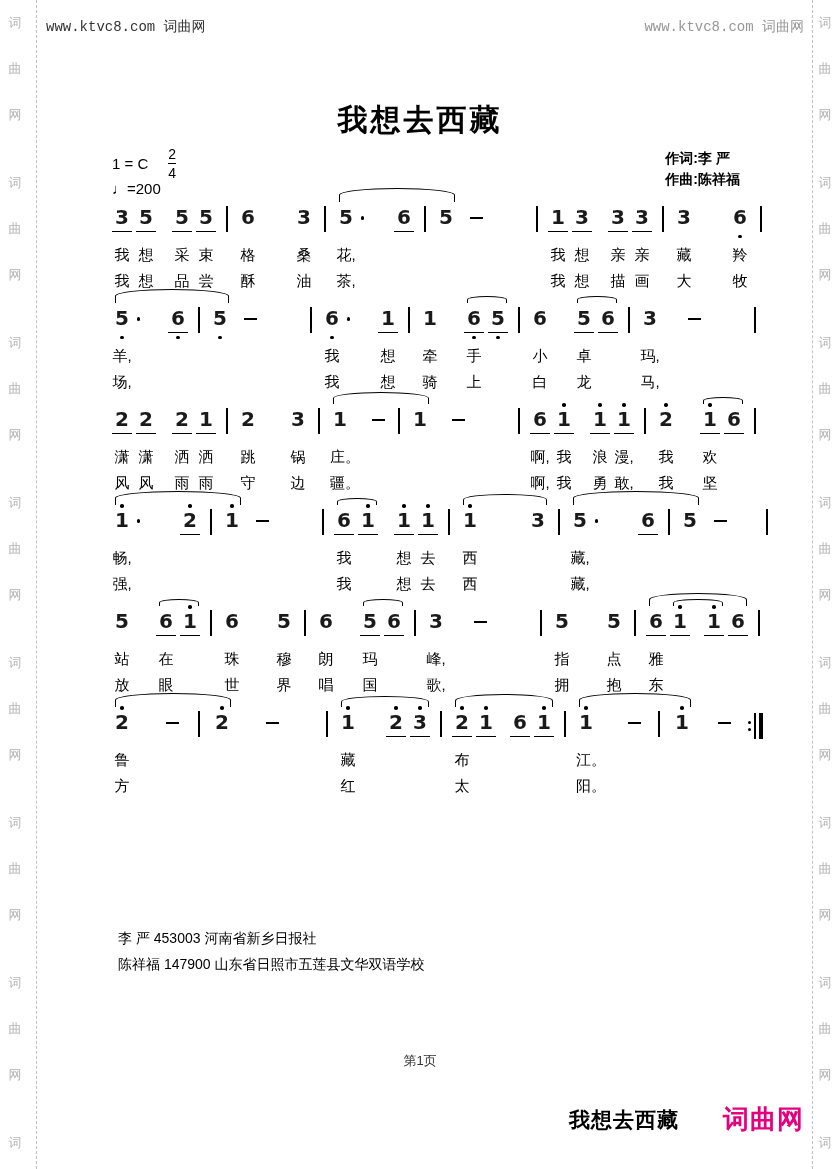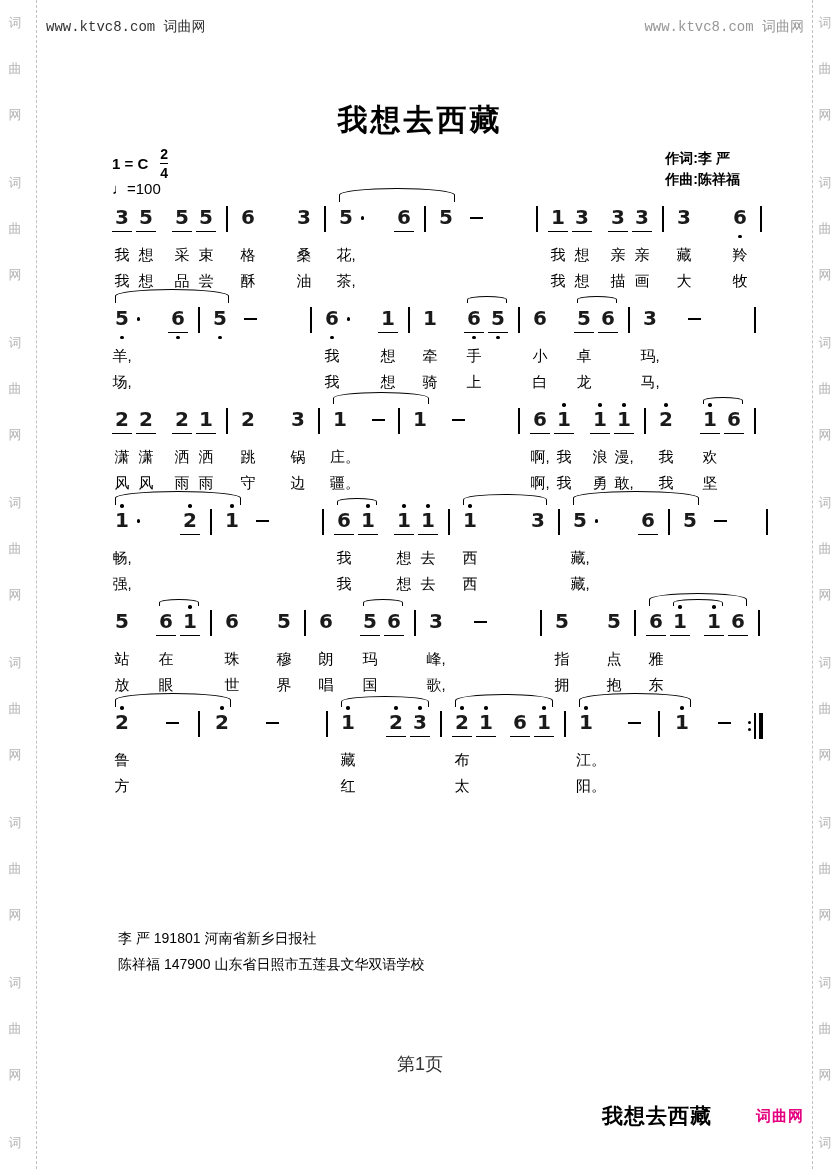--- a/index.html
+++ b/index.html
@@ -14,21 +14,21 @@
   .side-rule{position:absolute;top:0;bottom:0;width:0;border-left:1px dashed #c2c2c2;}
   .side-rule.left{left:36px;}
   .side-rule.right{right:27px;}
   .wchar{font-size:13px;color:#b5b5b5;height:46px;line-height:46px;}
   .wgap{height:22px;}
   
   .hdr-left{position:absolute;left:46px;top:18px;font-size:14px;color:#333;font-family:"Liberation Mono","DejaVu Sans Mono",monospace;}
   .hdr-right{position:absolute;right:36px;top:18px;font-size:14px;color:#979797;font-family:"Liberation Mono","DejaVu Sans Mono",monospace;}
   .title{position:absolute;left:0;right:0;top:100px;text-align:center;font-size:30px;font-weight:bold;letter-spacing:3px;color:#000;}
   .keysig{position:absolute;left:112px;top:148px;font-size:15px;color:#000;}
-  .keysig .row1{display:flex;align-items:center;gap:12px;height:30px;font-weight:bold;}
+  .keysig .row1{display:flex;align-items:center;gap:20px;height:30px;}
   .frac{display:inline-flex;flex-direction:column;align-items:center;line-height:1;font-size:14px;}
   .frac .den{border-top:1.4px solid #000;padding-top:2px;margin-top:2px;}
   .keysig .row2{margin-top:2px;font-size:15px;}
   .credits{position:absolute;right:100px;top:148px;text-align:left;font-size:14px;font-weight:bold;line-height:21px;color:#000;}
   
   .score{position:absolute;left:112px;top:189px;width:660px;}
   .system{position:relative;height:101px;padding-top:16px;box-sizing:border-box;}
   .noterow{position:relative;display:flex;align-items:flex-start;}
   .col{flex:none;width:20px;text-align:center;position:relative;}
   .nwrap{position:relative;height:28px;}
@@ -49,24 +49,24 @@
   .rep .dots i{width:3px;height:3px;border-radius:50%;background:#000;}
   .rep .thin{width:1.6px;height:26px;background:#000;margin-right:3px;}
   .rep .thick{width:4.5px;height:26px;background:#000;}
   .lyr{height:26px;line-height:26px;font-size:15px;white-space:nowrap;color:#000;}
   .lyr.first{margin-top:9px;}
   .slur{position:absolute;border:1.3px solid #000;border-bottom:none;border-radius:100% 100% 0 0;}
   
   .contact{position:absolute;left:118px;font-size:14px;color:#000;}
   .contact.c1{top:930px;}
   .contact.c2{top:956px;}
-  .pageno{position:absolute;left:0;right:0;top:1052px;text-align:center;font-size:18px;color:#333;}
+  .pageno{position:absolute;left:0;right:0;top:1052px;text-align:center;font-size:13px;color:#333;}
   .source{position:absolute;right:36px;top:1102px;display:flex;align-items:center;gap:44px;}
   .source .lbl{font-size:21px;font-weight:bold;color:#000;letter-spacing:1px;}
-  .source .brand{font-size:15px;font-weight:bold;letter-spacing:1px;}
+  .source .brand{font-size:26px;font-weight:bold;letter-spacing:1px;}
 </style>
 </head>
 <body>
 
 <div class="side-col left">
     <div class="wchar">词</div>
     <div class="wchar">曲</div>
     <div class="wchar">网</div>
     <div class="wgap"></div>
     <div class="wchar">词</div>
@@ -137,21 +137,21 @@
 <div class="title">我想去西藏</div>
 
 <div class="keysig">
   <div class="row1">
     <span>1 = C</span>
     <span class="frac">
       <span class="num">2</span>
       <span class="den">4</span>
     </span>
   </div>
-  <div class="row2">♩=100</div>
+  <div class="row2">♩=200</div>
 </div>
 
 <div class="credits">
   <div>作词:李  严</div>
   <div>作曲:陈祥福</div>
 </div>
 
 <div class="score">
     <div class="system">
       <div class="noterow">
@@ -793,19 +793,19 @@
             <div class="thick"></div>
           </div></div>
         <div class="slur" style="left: 3px; width: 114px; height: 13px; top: -17px;"></div>
         <div class="slur" style="left: 229px; width: 86px; height: 10px; top: -14px;"></div>
         <div class="slur" style="left: 343px; width: 96px; height: 12px; top: -16px;"></div>
         <div class="slur" style="left: 467px; width: 110px; height: 13px; top: -17px;"></div>
       </div>
     </div>
   </div>
 
-<div class="contact c1">李  严 191801 河南省新乡日报社</div>
+<div class="contact c1">李  严 453003 河南省新乡日报社</div>
 <div class="contact c2">陈祥福 147900 山东省日照市五莲县文华双语学校</div>
 <div class="pageno">第1页</div>
 <div class="source">
   <span class="lbl">我想去西藏</span>
   <span class="brand" style="color: rgb(228, 0, 127);">词曲网</span>
 </div>
 
 </body></html>

